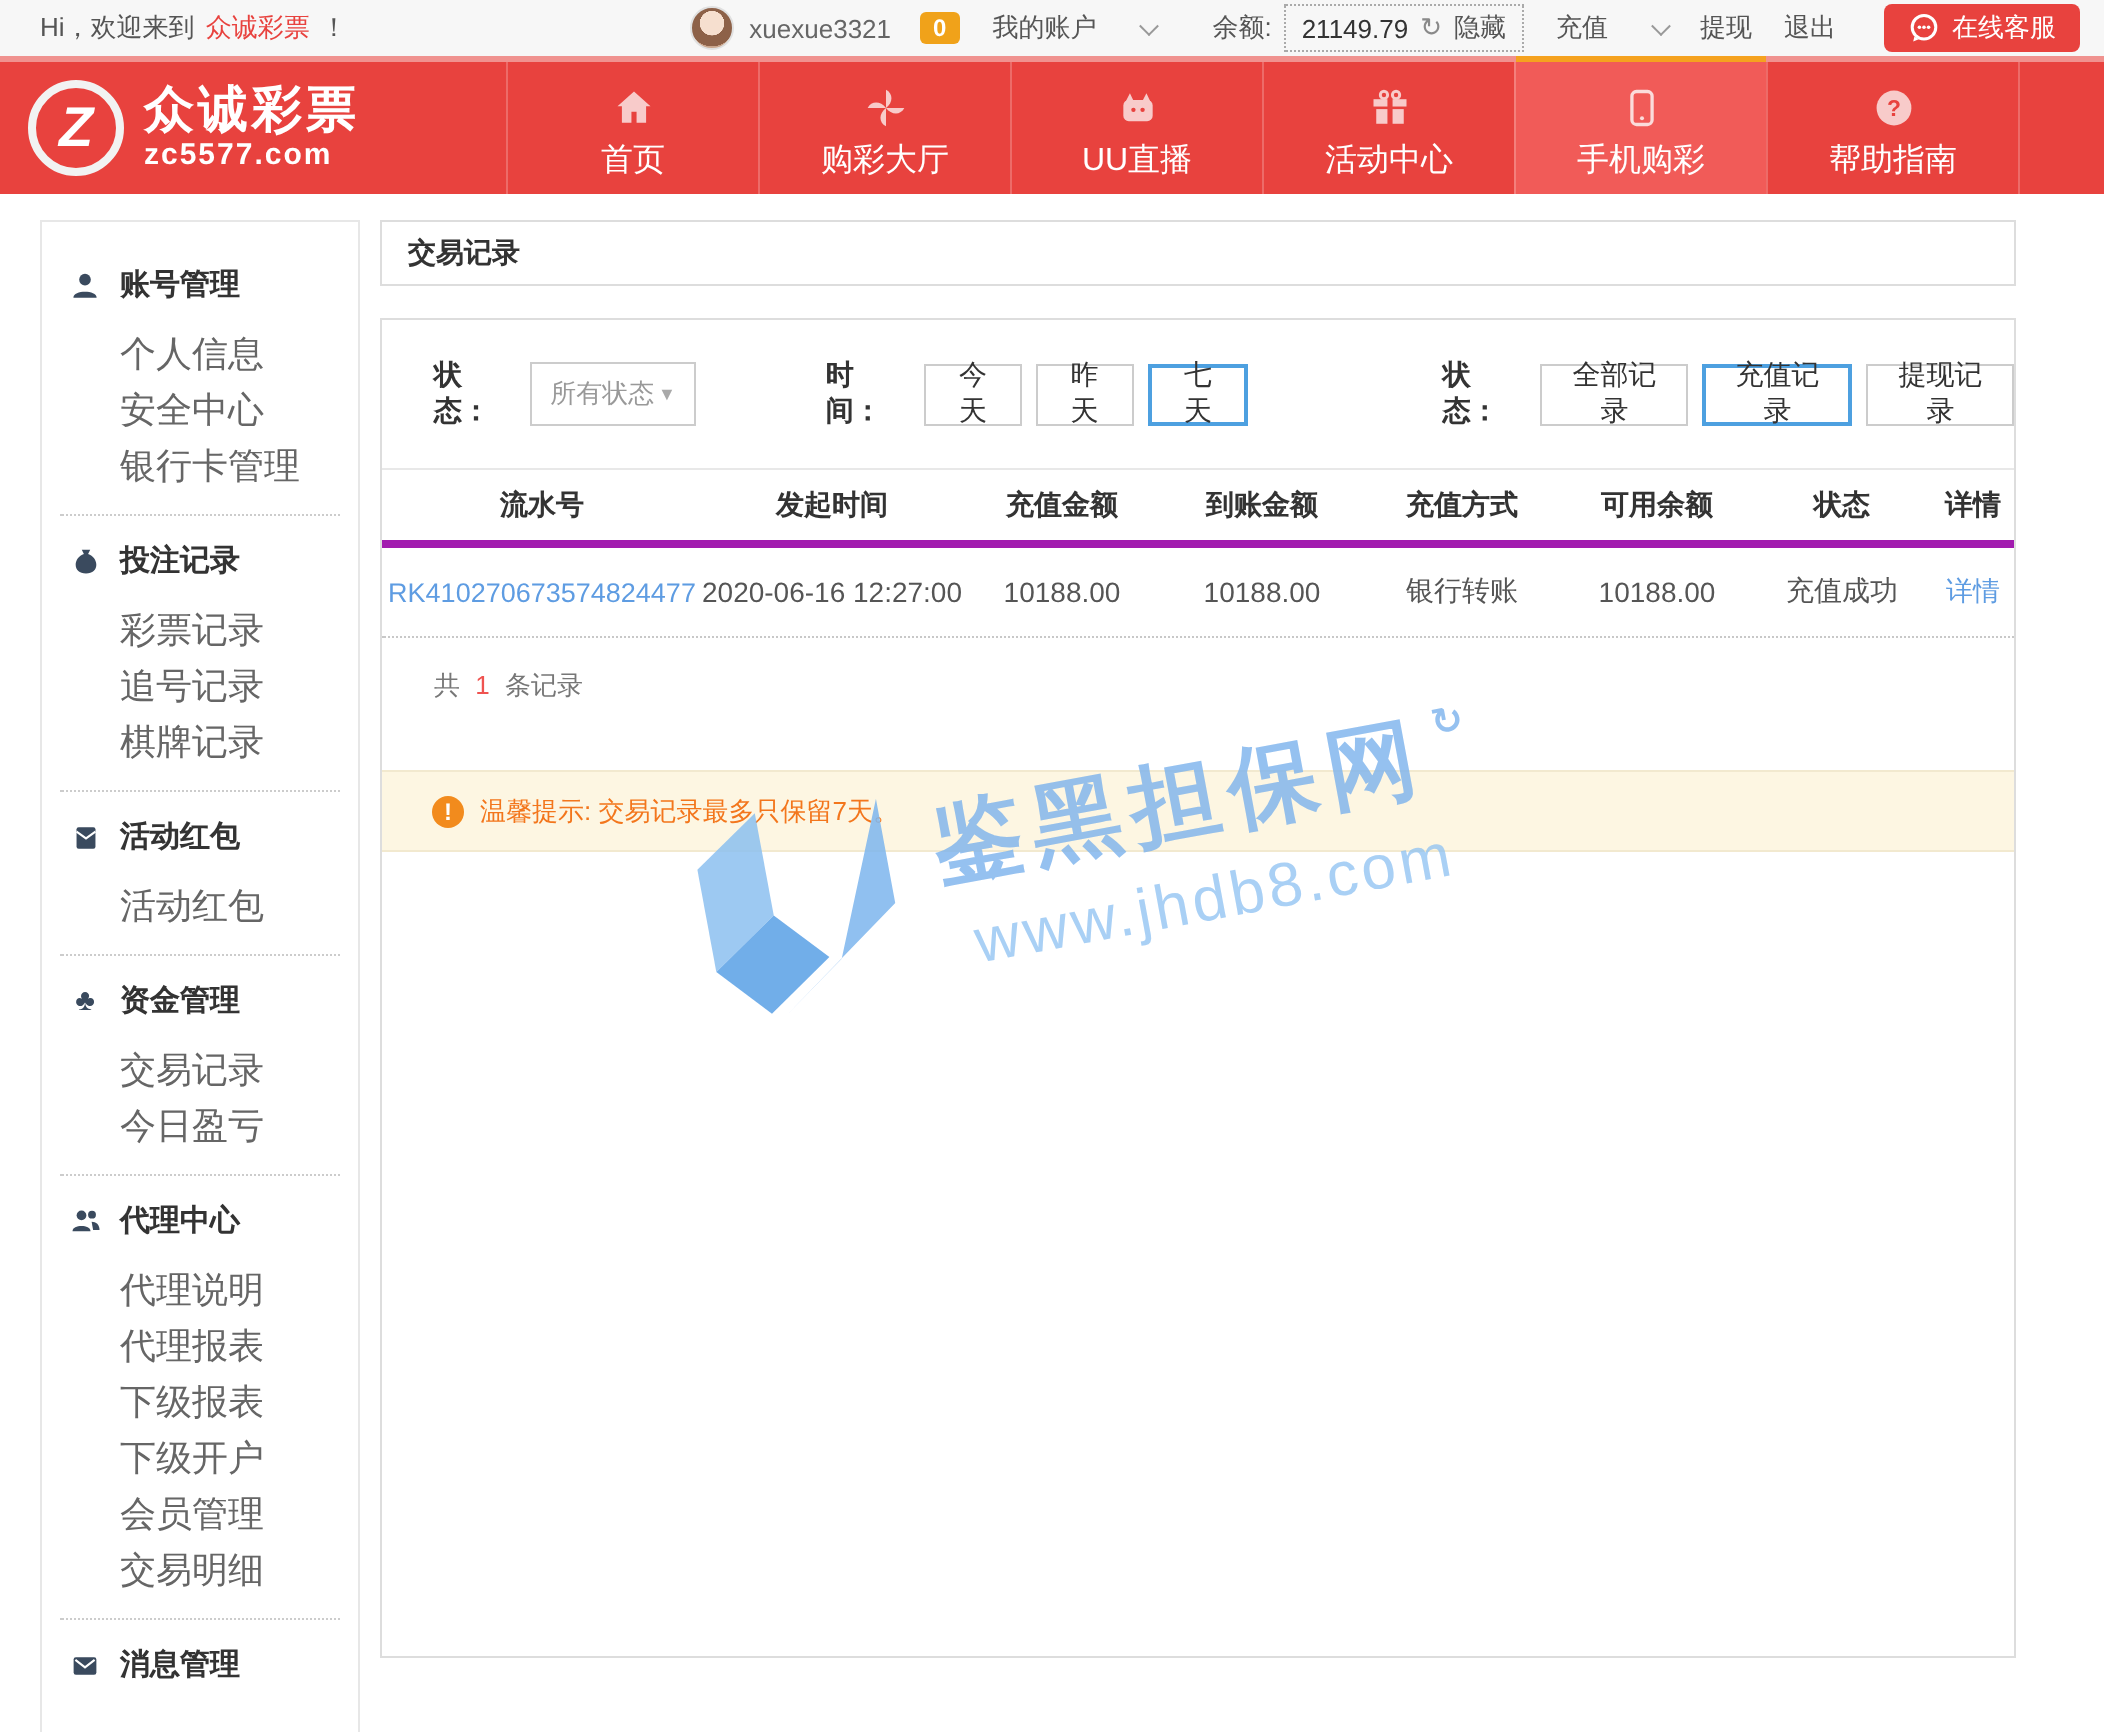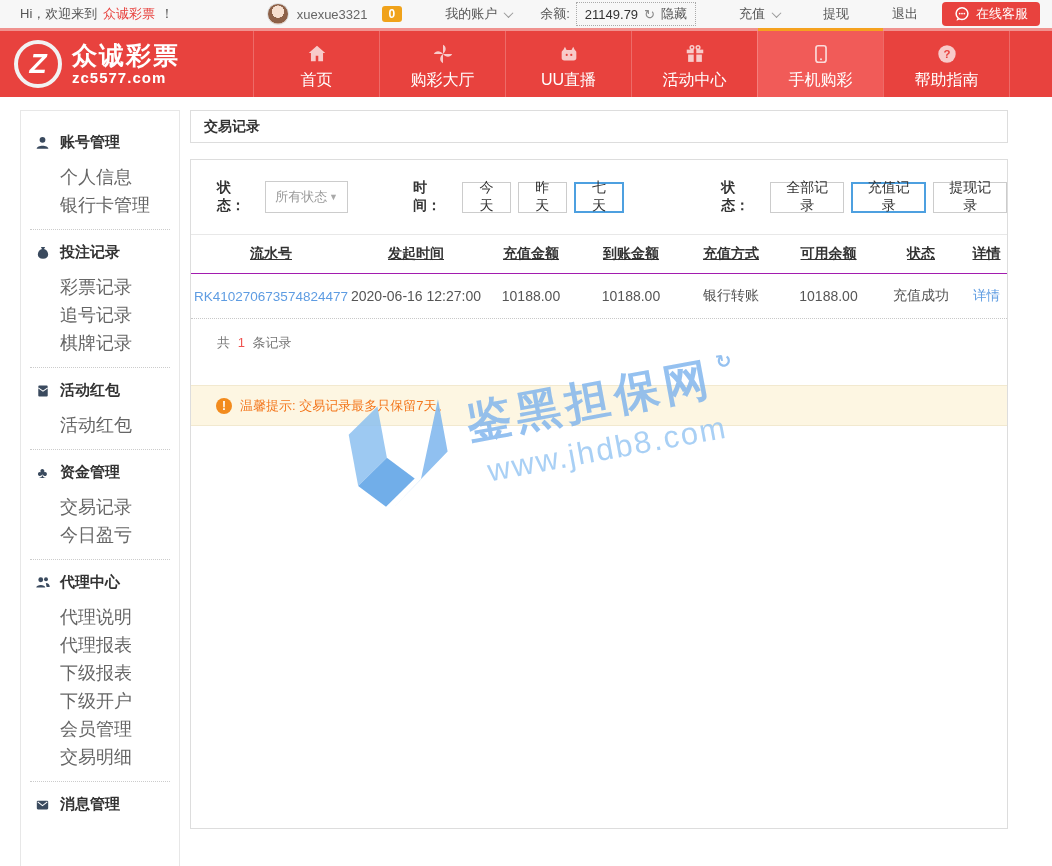--- a/index.html
+++ b/index.html
@@ -10,21 +10,21 @@
   .topbar { height:28px; background:#f7f7f7; display:flex; align-items:center;
     padding:0 12px 0 20px; font-size:13px; color:#555; }
   .topbar .brand { color:#e8423e; margin:0 2px; }
   .tb-right { margin-left:auto; display:flex; align-items:center; }
   .avatar { width:22px; height:22px; border-radius:50%;
     background:radial-gradient(circle at 50% 38%, #f6dfcf 0 38%, #8d6148 39% 72%, #caa68d 73%);
     border:1px solid #e0e0e0; }
   .tb-user { margin-left:8px; color:#666; }
   .tb-badge { margin-left:14px; background:#f0a21a; color:#fff; font-weight:bold;
     font-size:12px; padding:1px 7px; border-radius:3px; }
-  .tb-item { margin-left:43px; color:#555; display:flex; align-items:center; gap:5px; cursor:pointer; }
+  .tb-item { margin-left:16px; color:#555; display:flex; align-items:center; gap:20px; cursor:pointer; }
   .chev { width:7px; height:7px; border-right:1.5px solid #999; border-bottom:1.5px solid #999;
     transform:rotate(45deg) translate(-1px,-1px); display:inline-block; margin-left:3px; }
   .bal-label { margin-left:28px; color:#555; }
   .bal-box { margin-left:6px; border:1px dotted #aaa; padding:2px 8px; display:flex;
     align-items:center; gap:6px; color:#333; }
   .bal-refresh { color:#8a8a8a; font-size:13px; }
   .bal-hide { color:#555; }
   .cs-btn { margin-left:24px; background:#e8423e; color:#fff; border:none; border-radius:4px;
     height:24px; padding:0 12px; font-size:13px; display:flex; align-items:center; gap:6px; cursor:pointer; }
 
@@ -70,22 +70,22 @@
     align-items:center; justify-content:space-between; padding:0 9px; color:#999;
     font-size:13px; cursor:pointer; background:#fff; }
   .dd-caret { font-size:9px; color:#a9a9a9; }
   .fbtn { margin-left:7px; height:31px; min-width:45px; padding:0 11px; border:1px solid #ccc;
     background:#fff; font-size:14px; color:#333; display:inline-flex; align-items:center;
     justify-content:center; cursor:pointer; font-family:inherit; }
   .fbtn.first { margin-left:12px; }
   .fbtn.active { border:2px solid #4da0e0; }
 
   
-  .thead { border-top:1px solid #e8e8e8; border-bottom:1px solid #a21caf; height:40px;
-    display:flex; align-items:center; font-size:14px; font-weight:bold; color:#333;text-decoration:underline; }
+  .thead { border-top:1px solid #e8e8e8; border-bottom:4px solid #a21caf; height:40px;
+    display:flex; align-items:center; font-size:14px; font-weight:bold; color:#333; }
   .trow { height:45px; display:flex; align-items:center; font-size:14px; color:#555;
     border-bottom:1px dotted #c8c8c8; }
   .c { text-align:center; }
   .c1{width:160px}.c2{width:130px}.c3{width:100px}.c4{width:100px}
   .c5{width:100px}.c6{width:95px}.c7{width:90px}.c8{flex:1}
   .link { color:#5e9ce2; font-size:13.5px; cursor:pointer;text-align:center; }
 
   .summary { padding:15px 0 0 26px; font-size:13px; color:#777; }
   .summary .count { color:#ef5350; margin:0 4px; }
 
@@ -232,20 +232,21 @@
     <div class="sb-title">
       <span class="sb-ic">
         <svg width="15" height="16" viewBox="0 0 16 16" fill="currentColor">
             <circle cx="8" cy="4.6" r="3.1"></circle>
             <path d="M1.8 14.2c0-4.2 12.4-4.2 12.4 0Z"></path>
           </svg>
       </span>
       <span>账号管理</span>
     </div>
     <div class="sb-item">个人信息</div>
+    <div class="sb-item">安全中心</div>
     <div class="sb-item">银行卡管理</div>
     <div class="sb-div"></div>
 
     <div class="sb-title">
       <span class="sb-ic">
         <svg width="14" height="16" viewBox="0 0 16 16" fill="currentColor">
             <path d="M5.6 1h4.8L9.2 3.4c2.9.9 4.7 3.5 4.7 6.2 0 2.8-2.1 5-5.9 5s-5.9-2.2-5.9-5c0-2.7 1.8-5.3 4.7-6.2Z"></path>
           </svg>
       </span>
       <span>投注记录</span>

